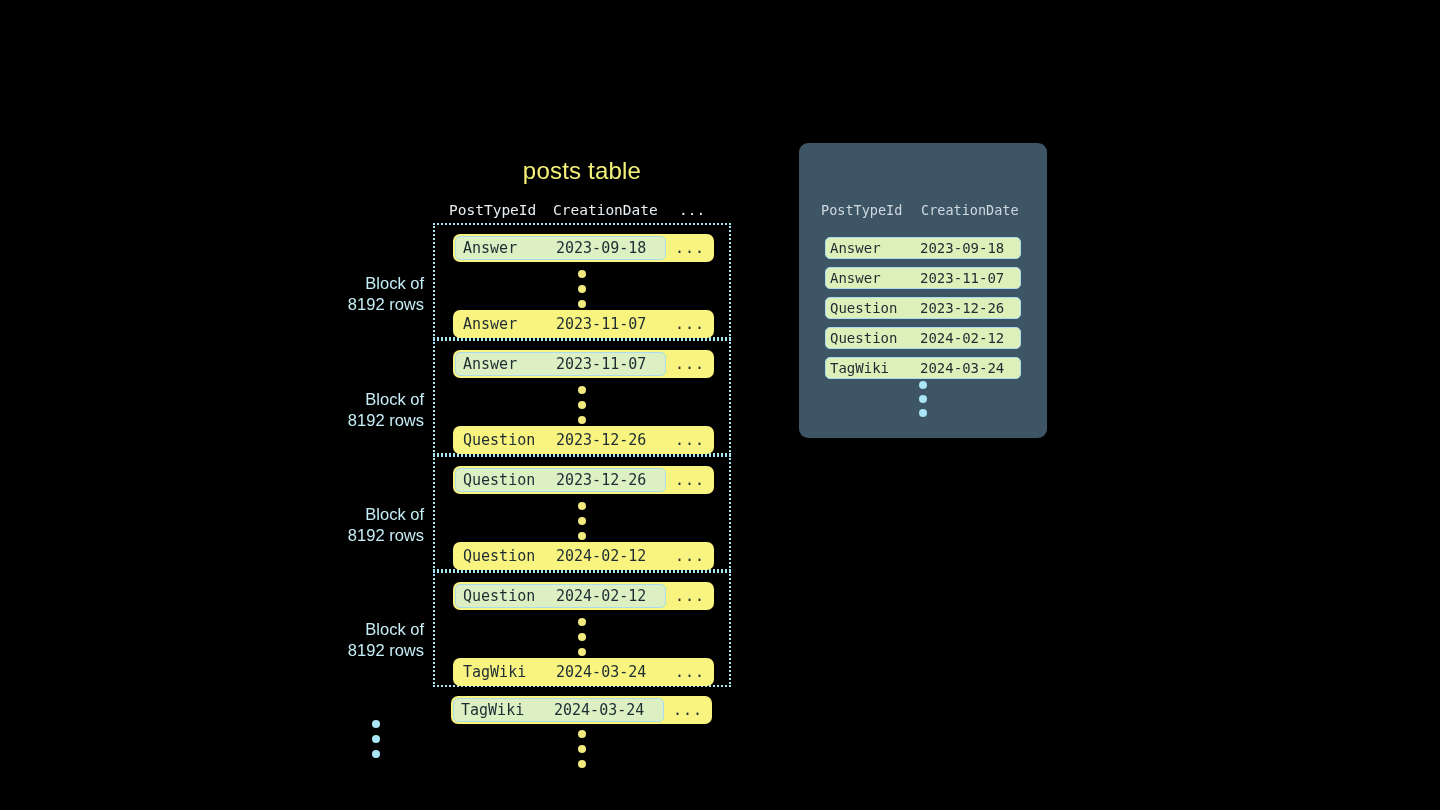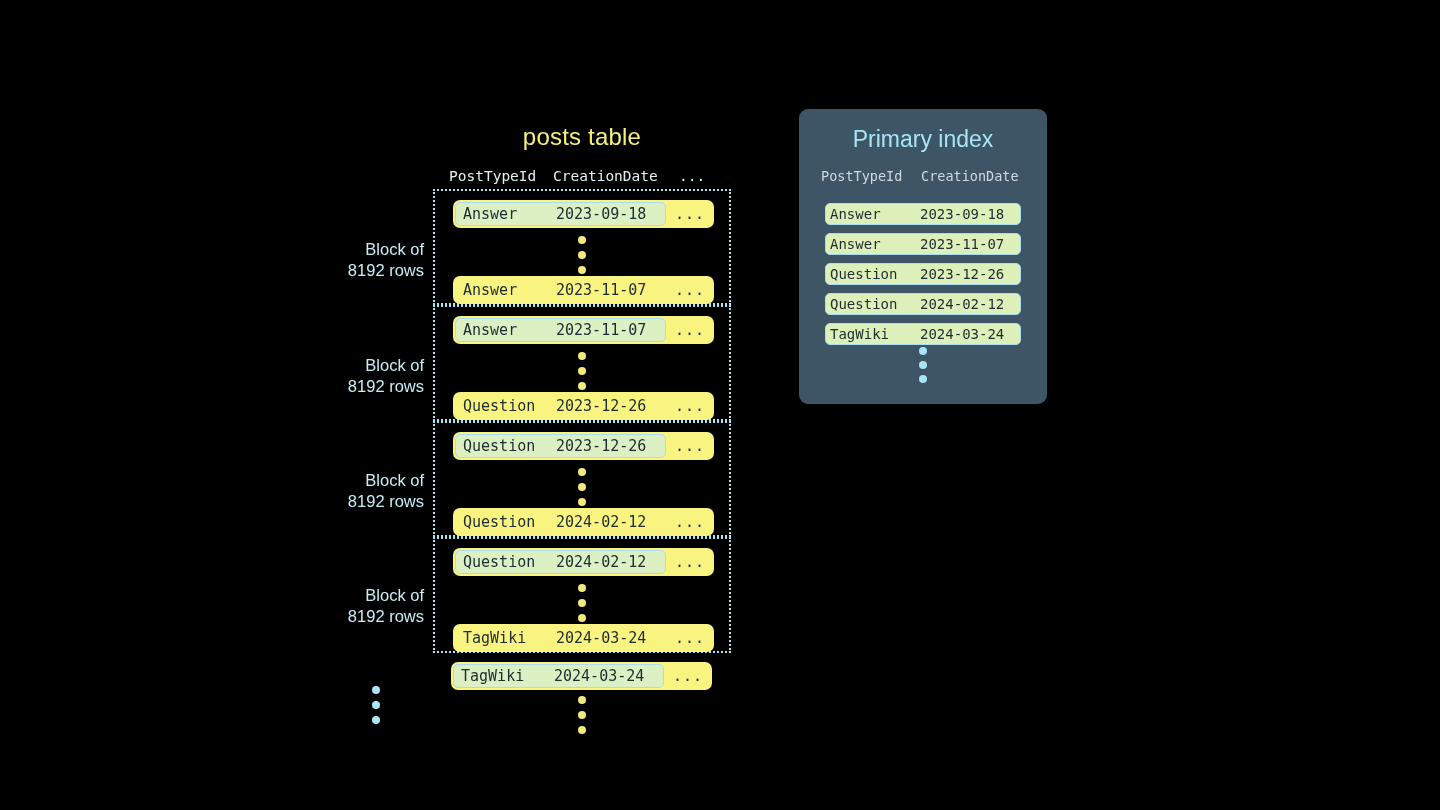--- a/index.html
+++ b/index.html
@@ -12,20 +12,21 @@
     height: 810px;
     position: relative;
     overflow: hidden;
     font-family: "Liberation Sans", sans-serif;
     -webkit-font-smoothing: antialiased;
   }
 
   .stage {
     position: absolute;
     inset: 0;
+    margin-top: 34px;
   }
 
   
   .posts-title {
     position: absolute;
     left: 432px;
     top: 120px;
     width: 300px;
     text-align: center;
     color: #f5f27a;
@@ -330,21 +331,20 @@
       <i></i>
   </div>
 
   <div class="vdots vdots-blue" style="left:300px; width:152px; top:686px;">
     <i></i>
       <i></i>
       <i></i>
   </div>
 
   <div class="index-panel">
-    <div class="index-title">Primary index</div>
 
     <div class="index-header">
       <span class="h-type">PostTypeId</span>
       <span class="h-date">CreationDate</span>
     </div>
 
     <div class="index-row" style="top:94px;">
       <span class="c-type">Answer</span>
       <span class="c-date">2023-09-18</span>
     </div>

